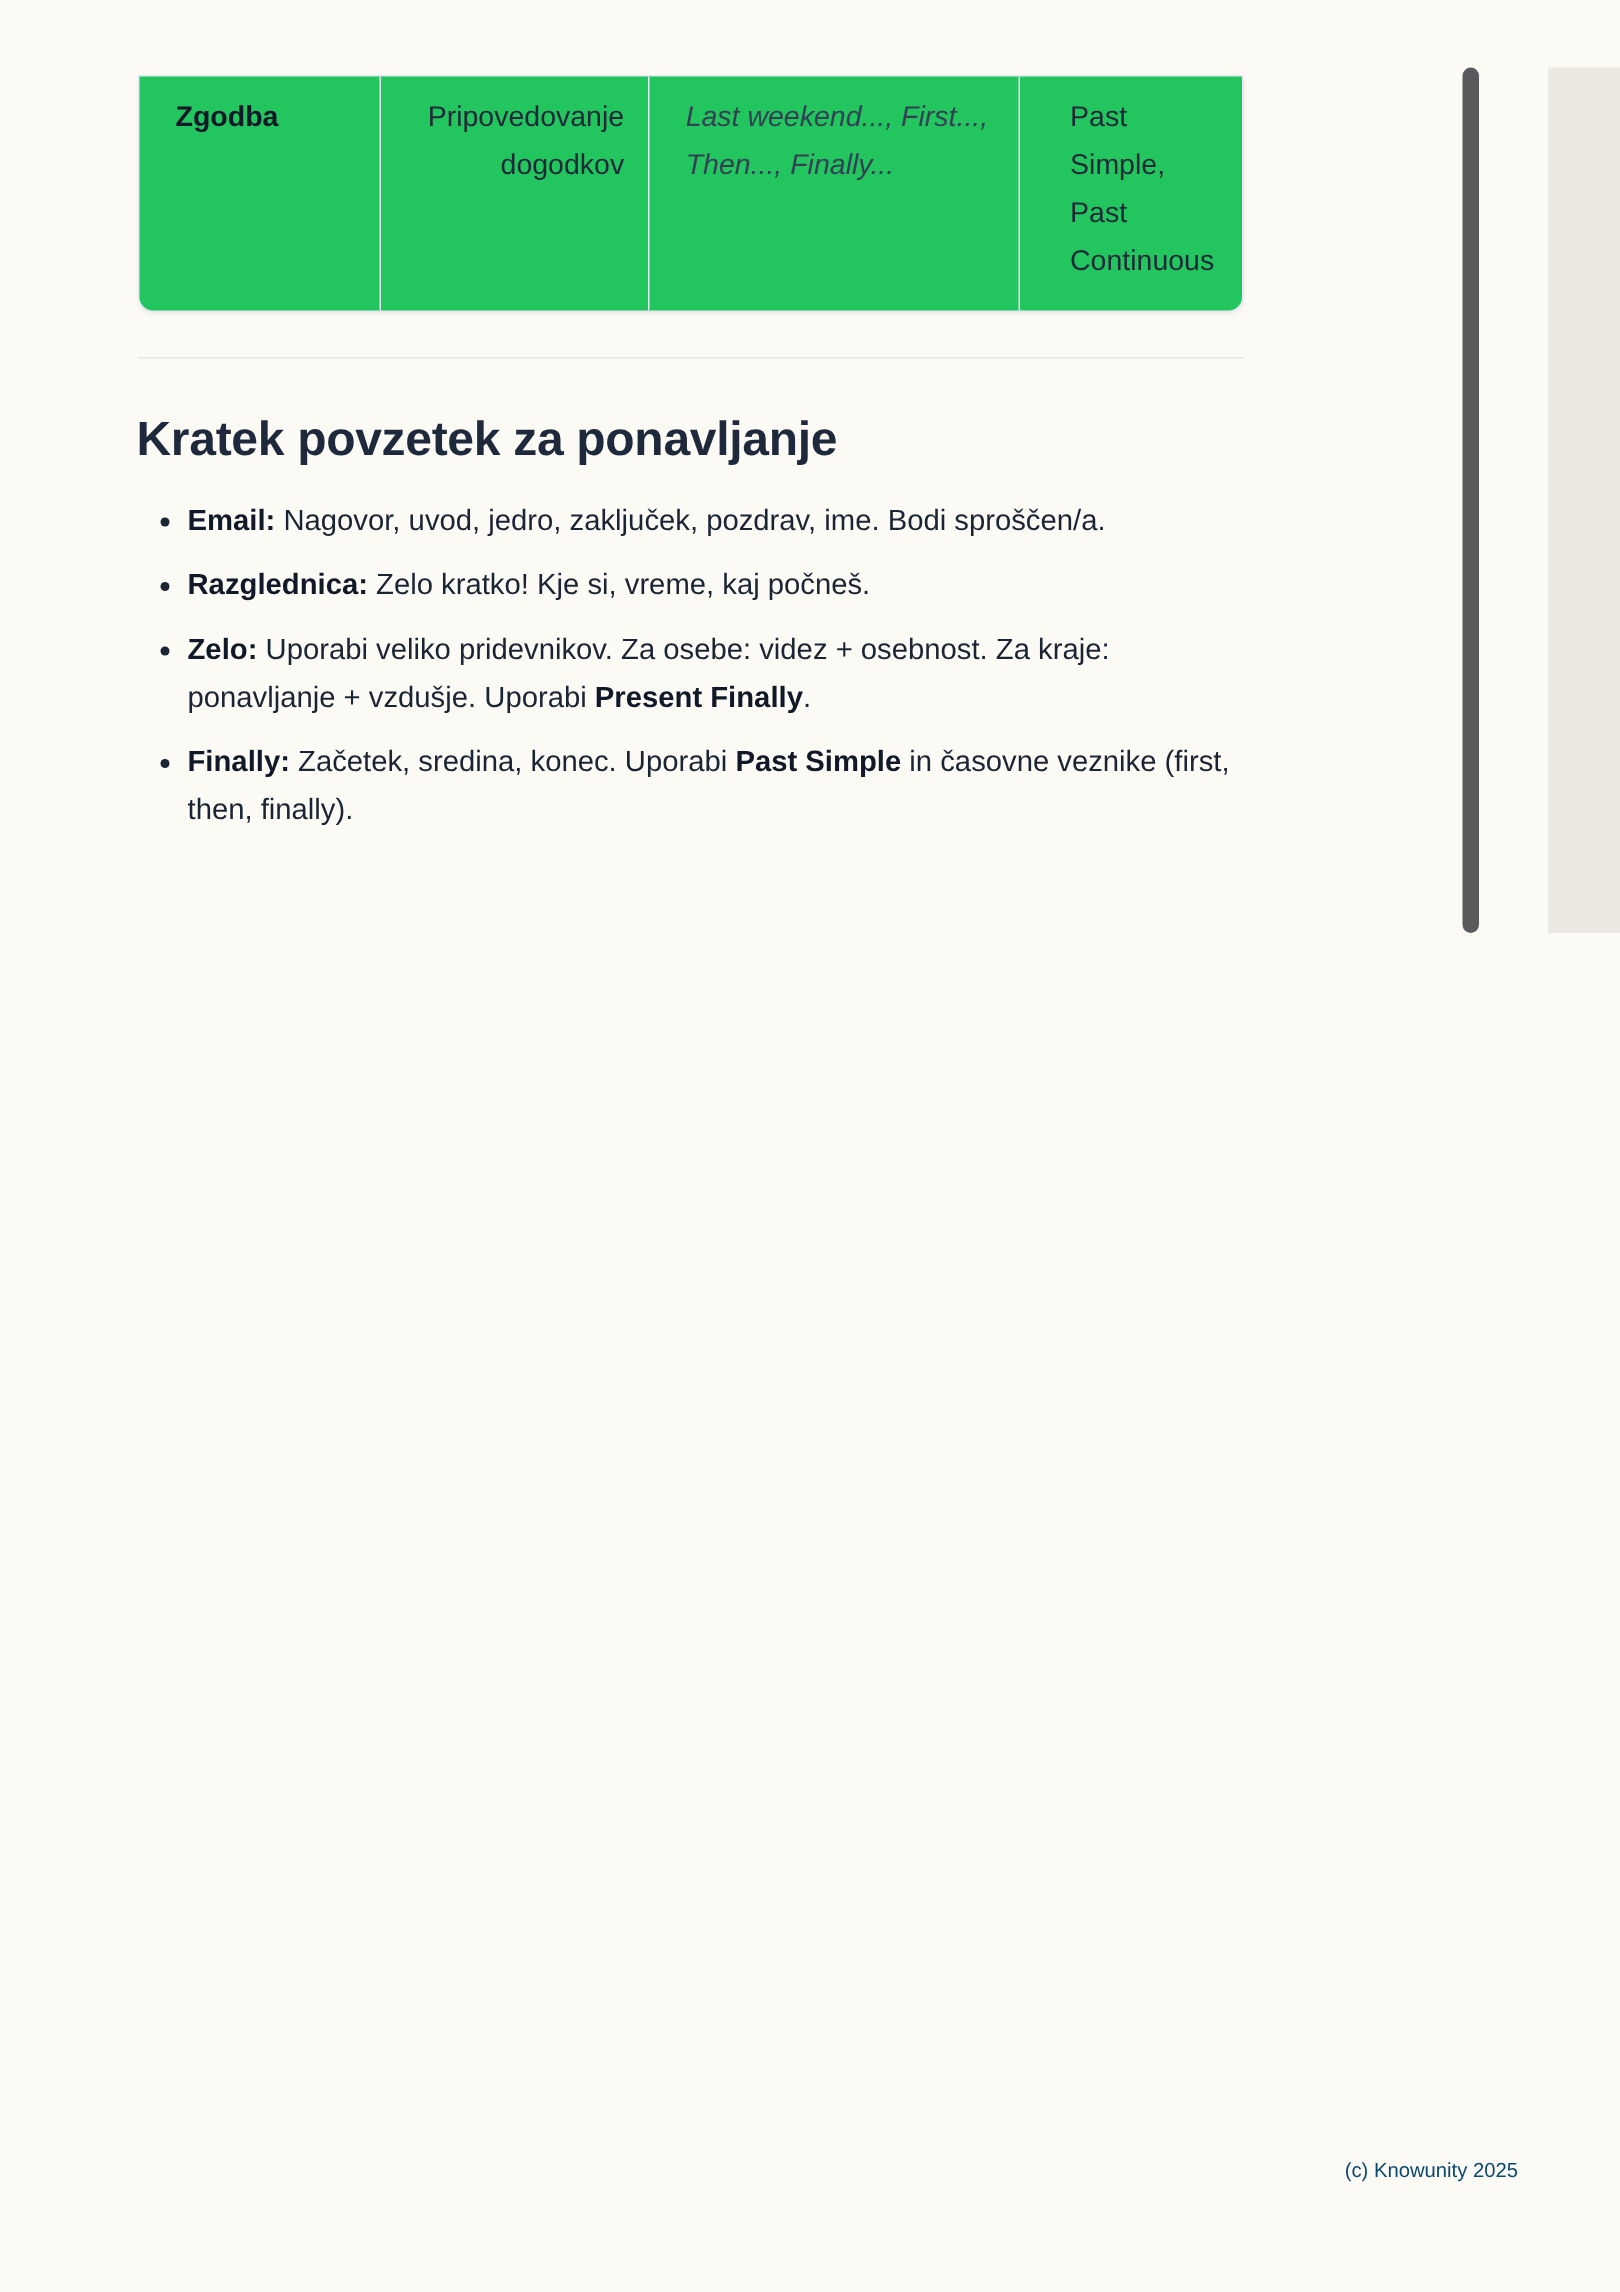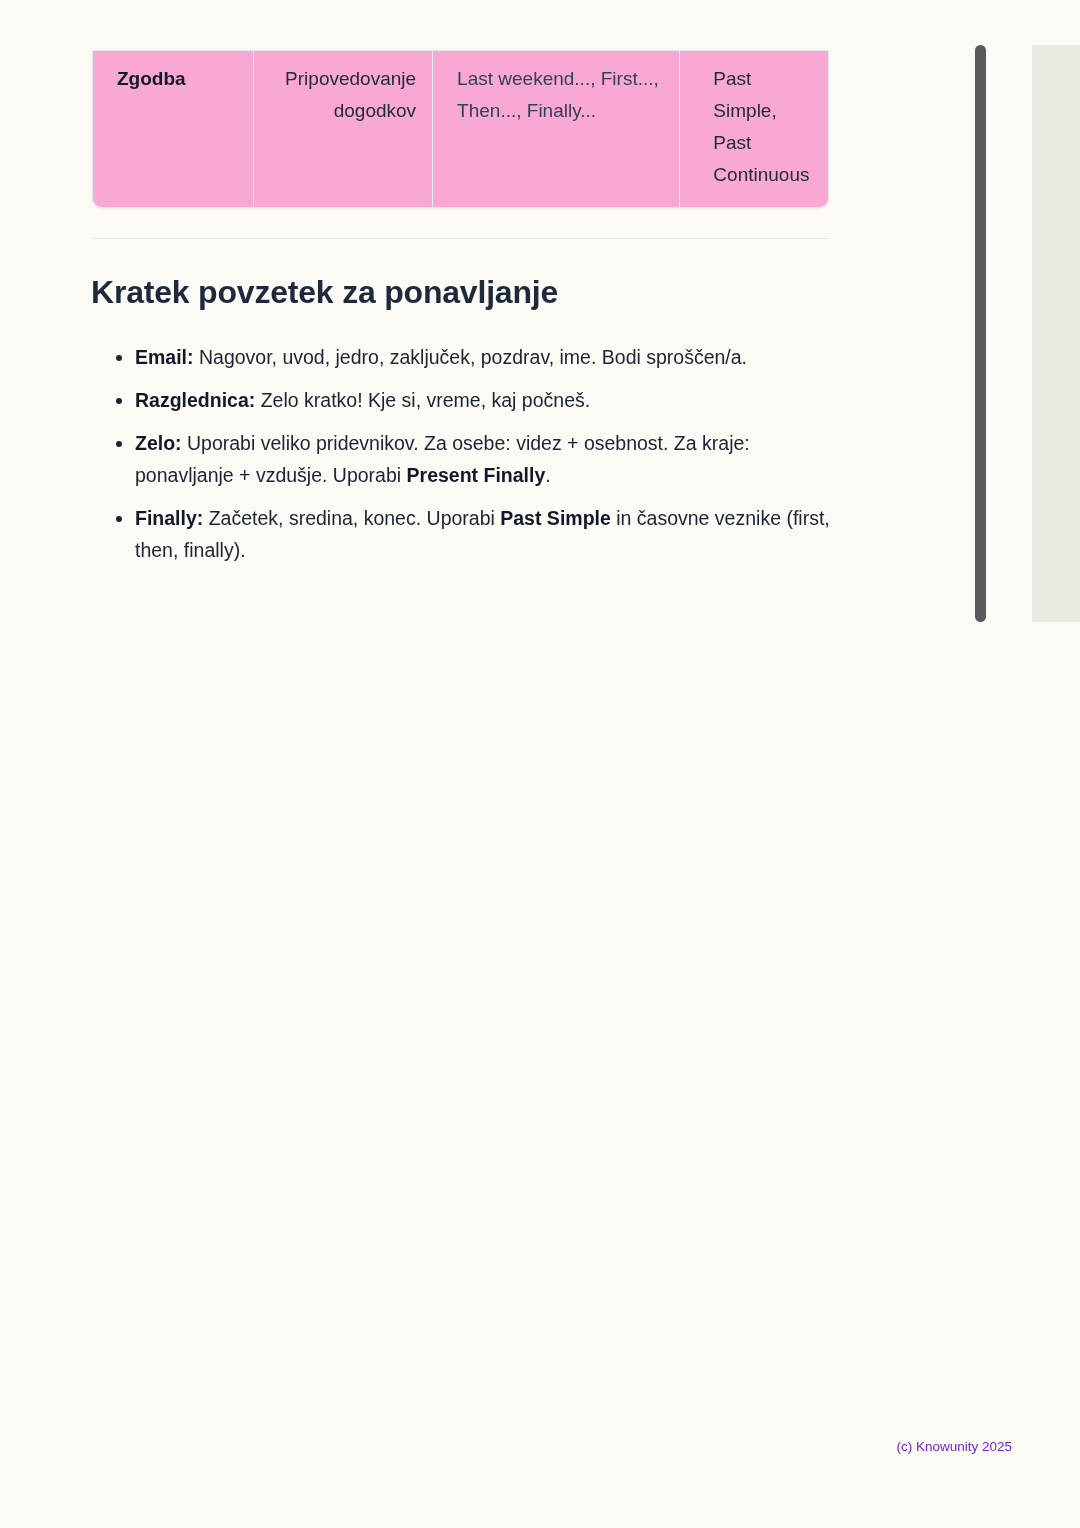--- a/index.html
+++ b/index.html
@@ -16,35 +16,35 @@
     overflow:hidden;
   }
 
   
   .types-table {
     position:absolute;
     left:92px; top:50px;
     width:737px;
     min-height:155px;
     display:flex;
-    background:#f9a8d4;
+    background:#22c55e;
     border:1px solid #e2e8f0;
     border-radius:0 0 10px 10px;
     box-shadow:0 1px 3px rgba(15,23,42,0.06);
   }
   .cell {
     padding:12px 16px 16px 24px;
     font-size:19px;
     line-height:32px;
     color:#1f2937;
   }
   .cell + .cell { border-left:1px solid #e2e8f0; }
   .c1 { width:160px; font-weight:700; color:#111827; }
   .c2 { width:180px;text-align:right; }
-  .c3 { width:248px; color:#334155; }
+  .c3 { width:248px; font-style:italic; color:#334155; }
   .c4 { width:149px; padding-left:33px; }
 
   
   .divider {
     position:absolute;
     left:92px; top:238px;
     width:737px; height:1px;
     background:#e7e5e0;
     border:none; margin:0;
   }
@@ -56,38 +56,38 @@
     margin:0;
     font-size:32px;
     font-weight:700;
     letter-spacing:-0.2px;
     color:#1e2a3b;
   }
   .summary-list {
     position:absolute;
     left:92px; top:331px;
     width:748px;
-    margin:10px;
+    margin:0;
     padding:0 0 0 33px;
     list-style:disc;
   }
   .summary-list li {
     font-size:19.5px;
     line-height:32px;
     color:#1b2433;
     margin-bottom:11px;
   }
   .summary-list li span.b { font-weight:700; color:#111827; }
 
   
   .footer {
     position:absolute;
     top:1439px; right:68px;
     font-size:13.5px;
-    color:#6d28d9;
+    color:#0c4a6e;
     margin-left:47px;
   }
 
   
   .scroll-thumb {
     position:absolute;
     left:975px; top:45px;
     width:11px; height:577px;
     background:#595a5c;
     border-radius:6px;

